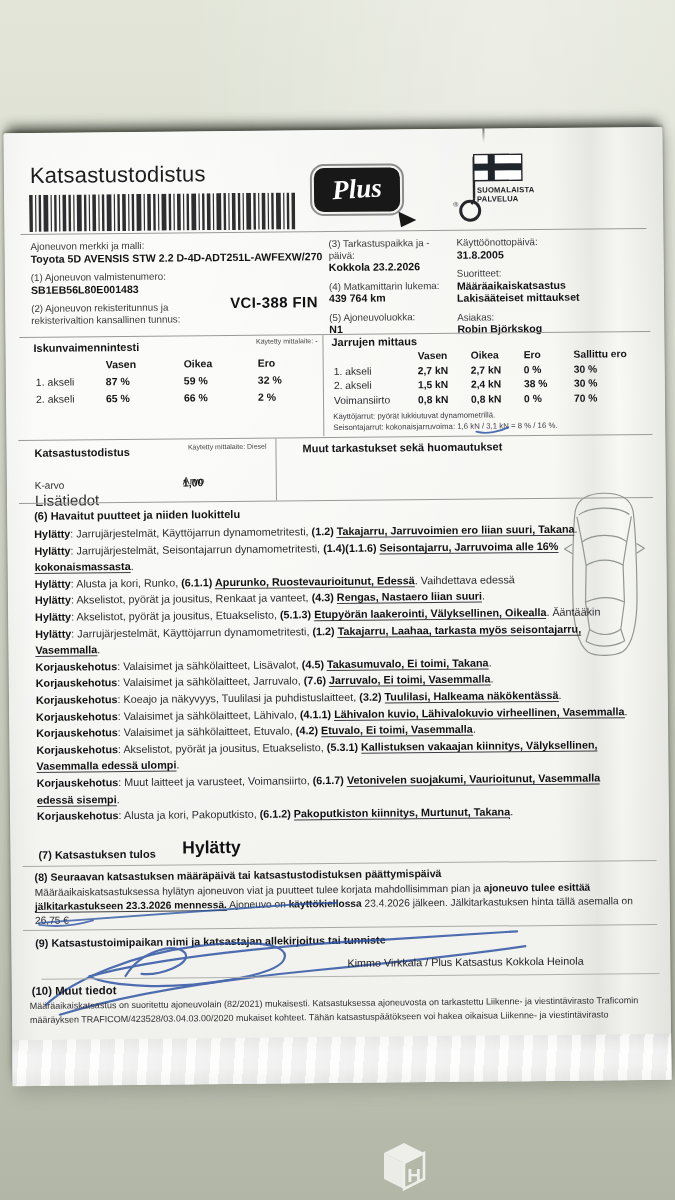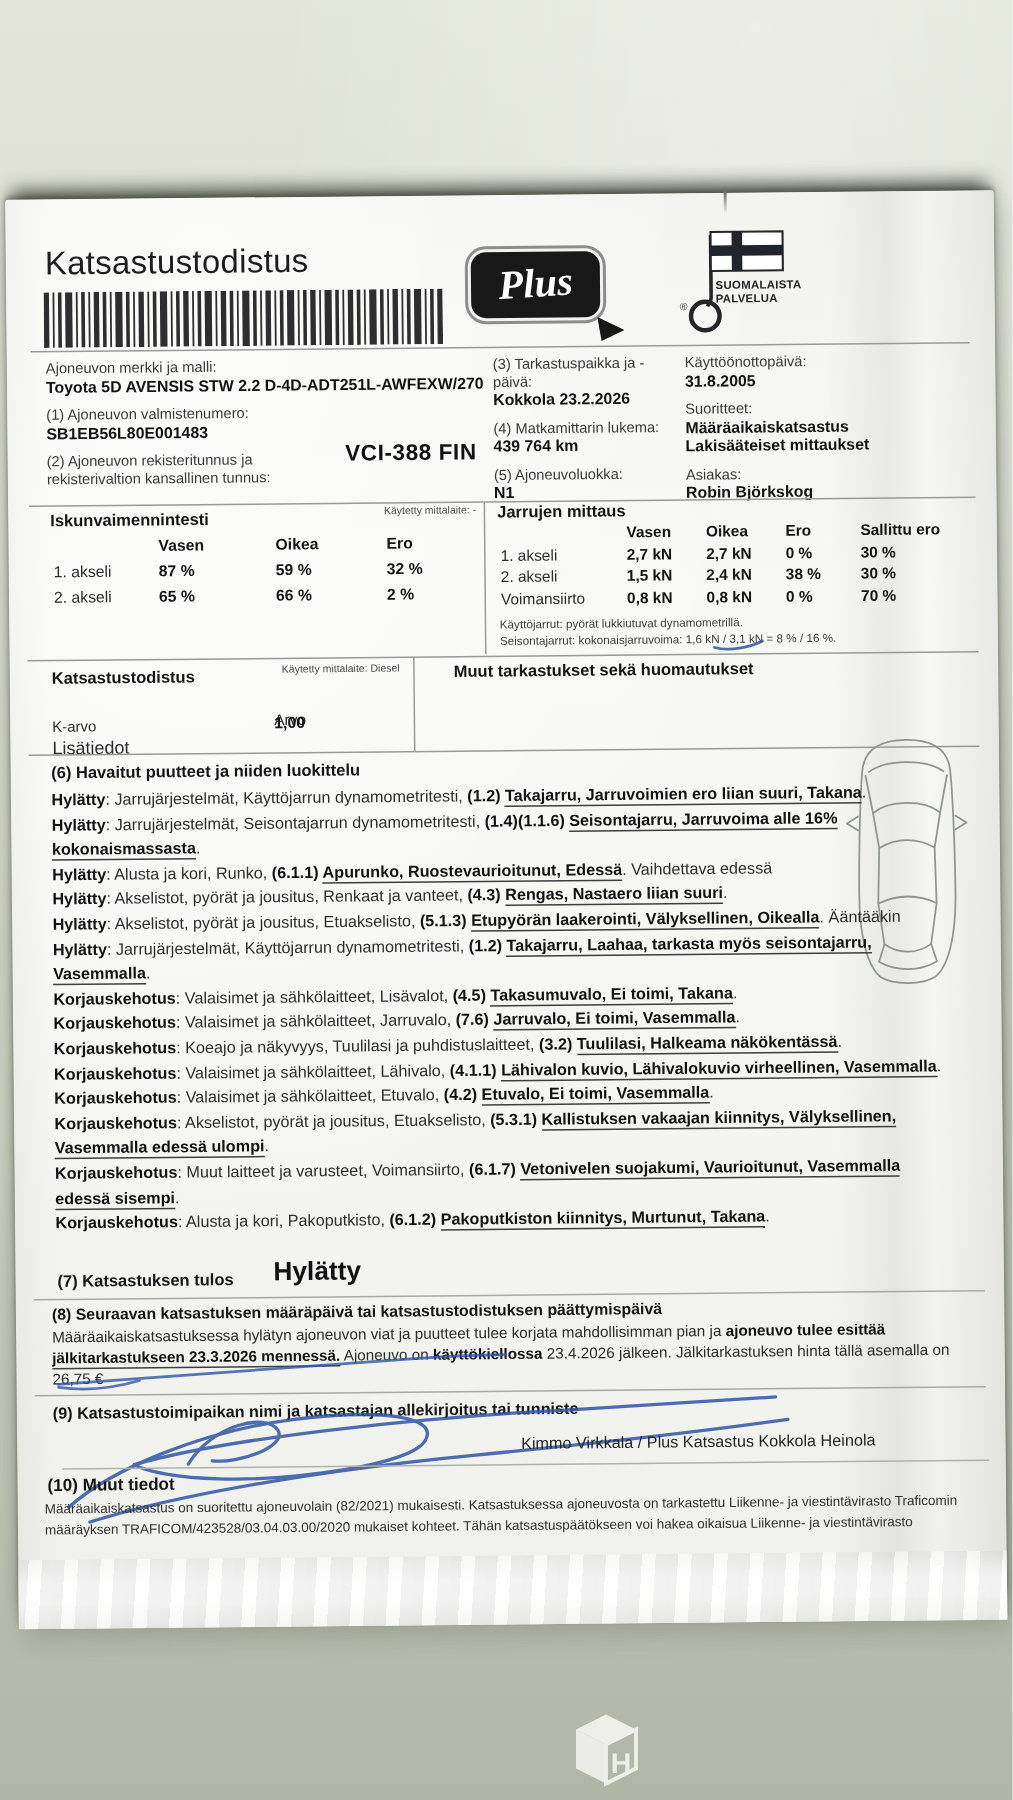--- a/index.html
+++ b/index.html
@@ -79,21 +79,21 @@
   .shock{left:30px;top:226px;grid-template-columns:70px 78px 74px 56px;row-gap:5px}
   .brake{left:328px;top:221px;grid-template-columns:84px 53px 53px 50px 66px;row-gap:3.5px;font-size:10.3px}
   .brake-notes{left:327px;top:282px;font-size:7.8px;color:#3c3c40;line-height:10.5px}
   .brake-notes span{position:static;display:block}
   
   .em-title{left:28px;top:314px}
   .muut-title{left:296px;top:312px}
   .em-arvo{left:176px;top:344px;font-size:10.4px}
   .em-lab1{left:28px;top:347px;font-size:10px}
   .em-val1{left:176px;top:345px;font-size:10.6px;font-weight:bold;color:#141416}
-  .em-lab2{left:28px;top:359px;font-size:12px}
+  .em-lab2{left:28px;top:359px;font-size:15px}
   
   .d-title{left:27px;top:377px}
   .defects{left:27px;top:393px;width:601px;font-size:10.8px;line-height:16.6px;color:#2c2c2f}
   .defects .defect{position:static;display:block}
   .defects b,.defects span{position:static}
   .defects b{color:#111113}
   .ul{border-bottom:1.4px solid #3e3e42;padding-bottom:0}
   
   .res-label{left:28px;top:716px;font-size:11px;font-weight:bold;color:#141416}
   .res-value{left:172px;top:706px;font-size:17.5px;font-weight:bold;color:#111113}

